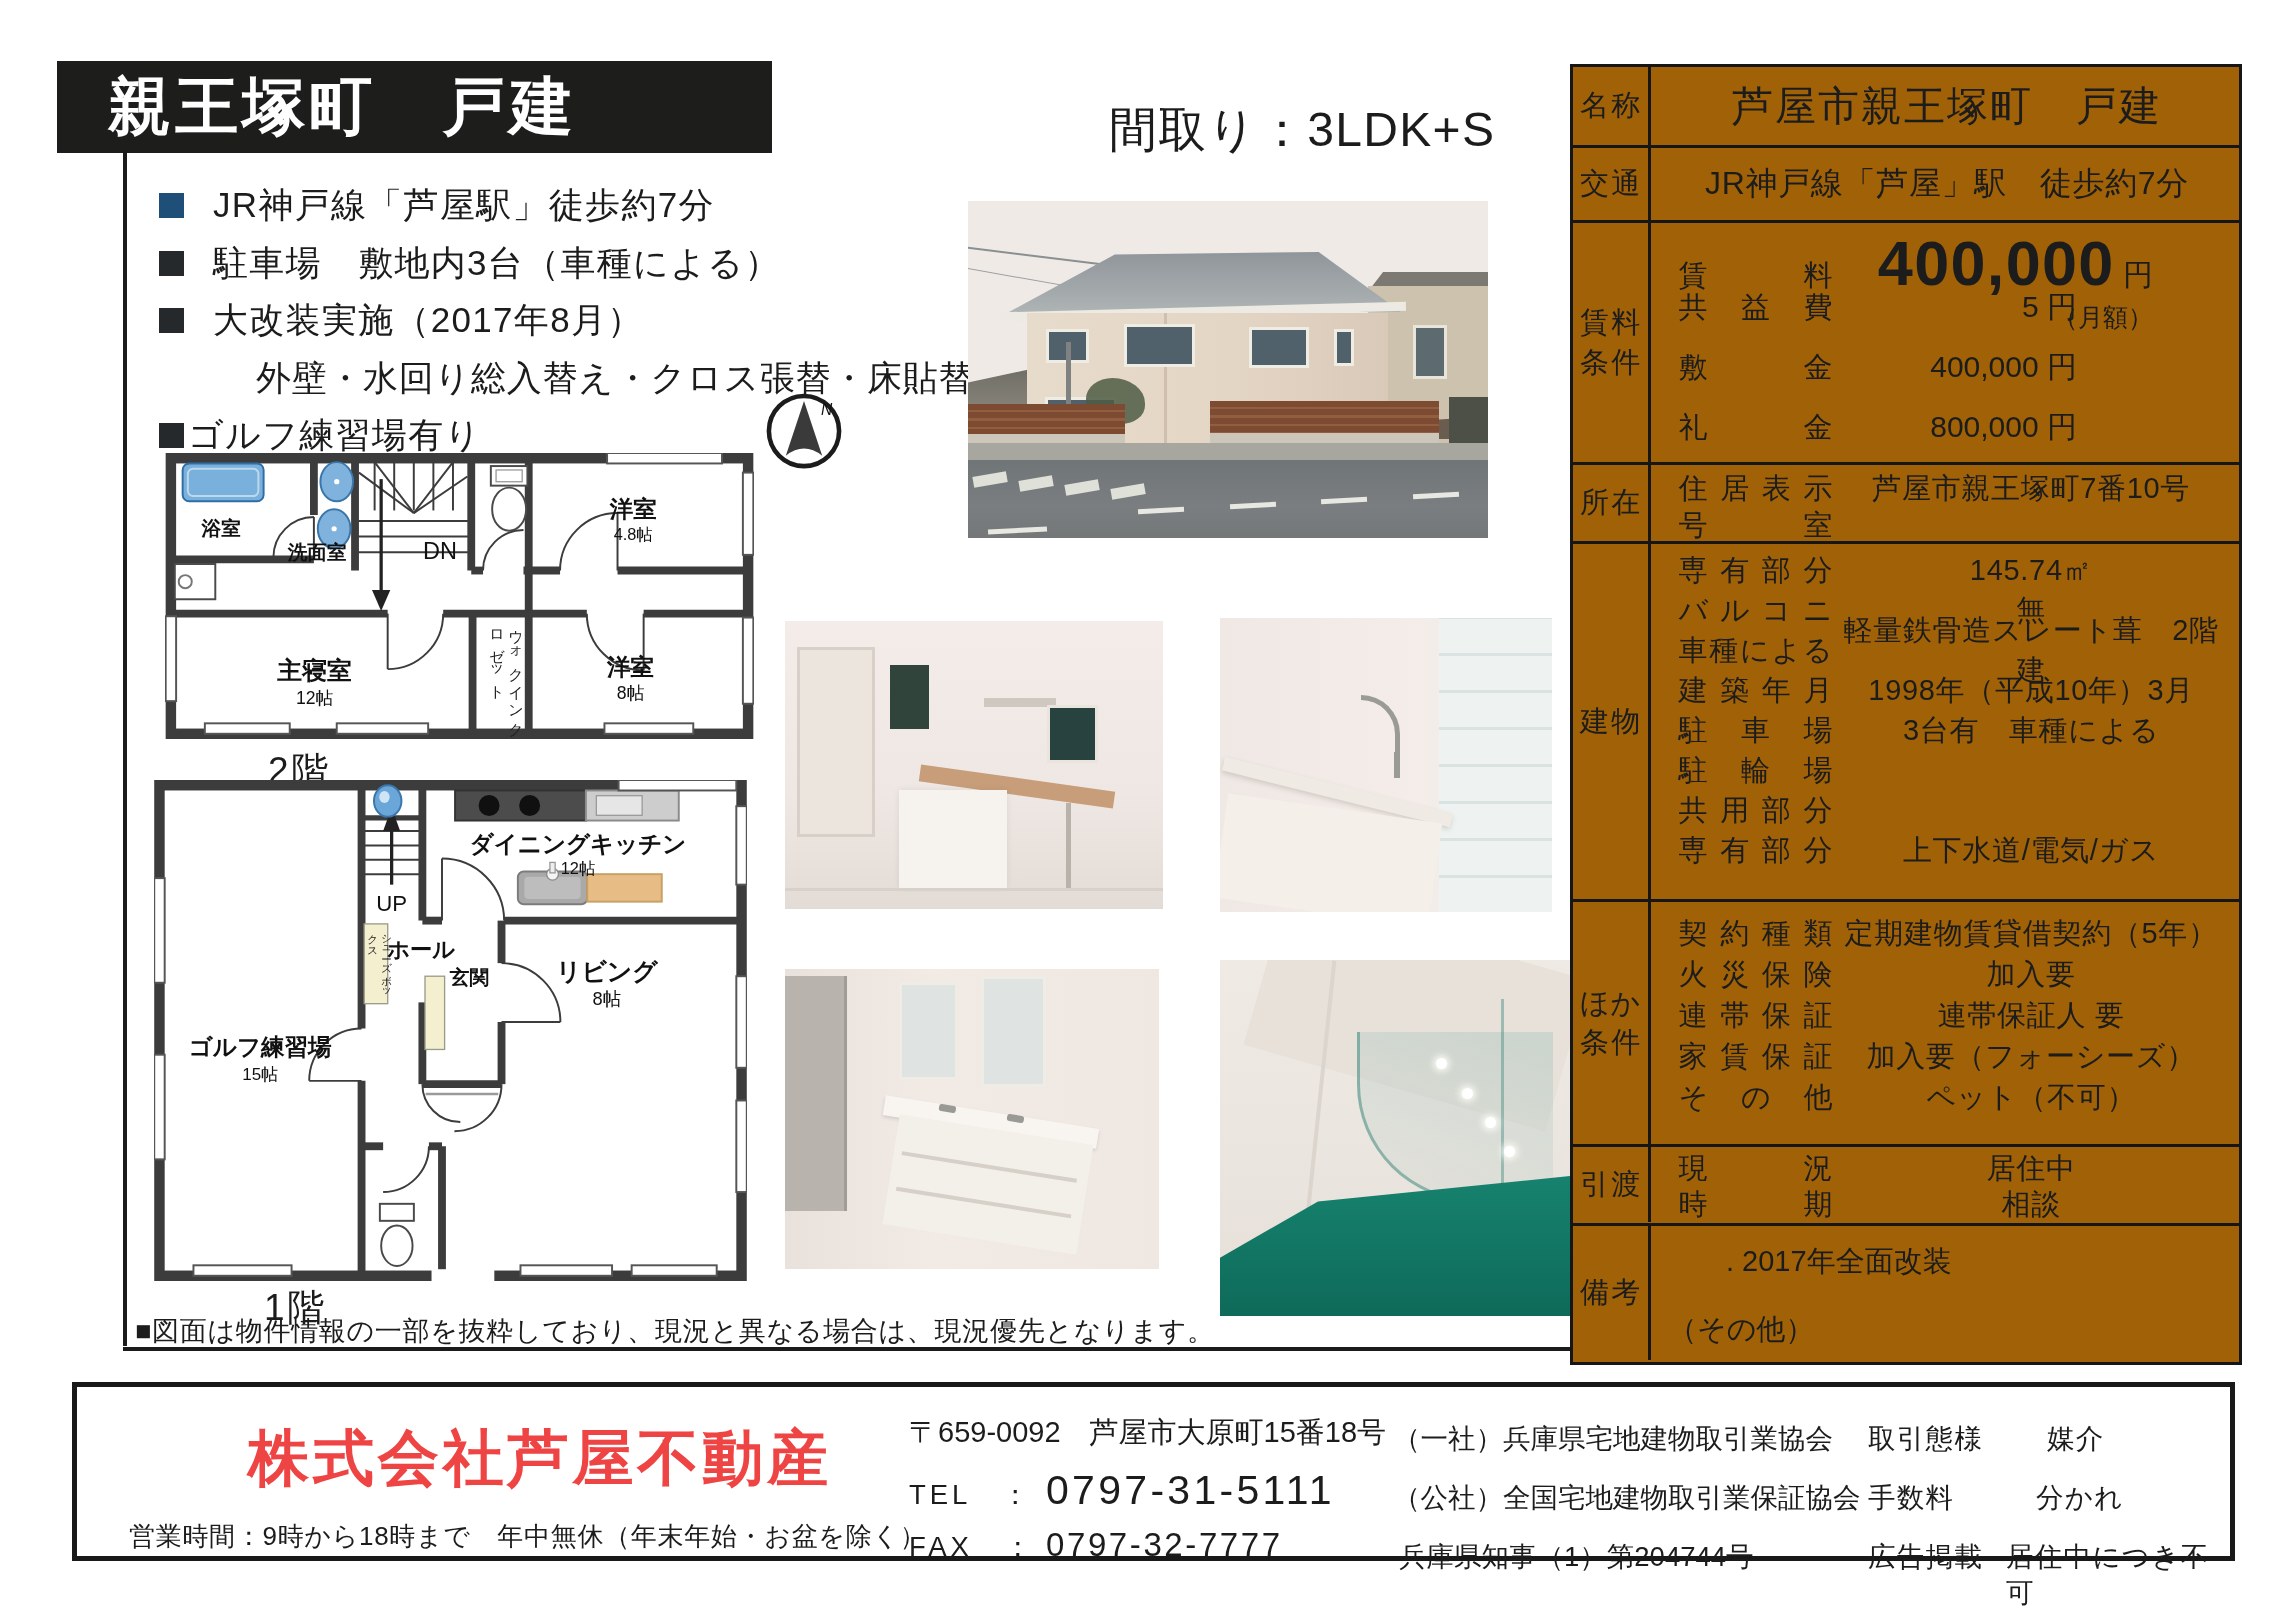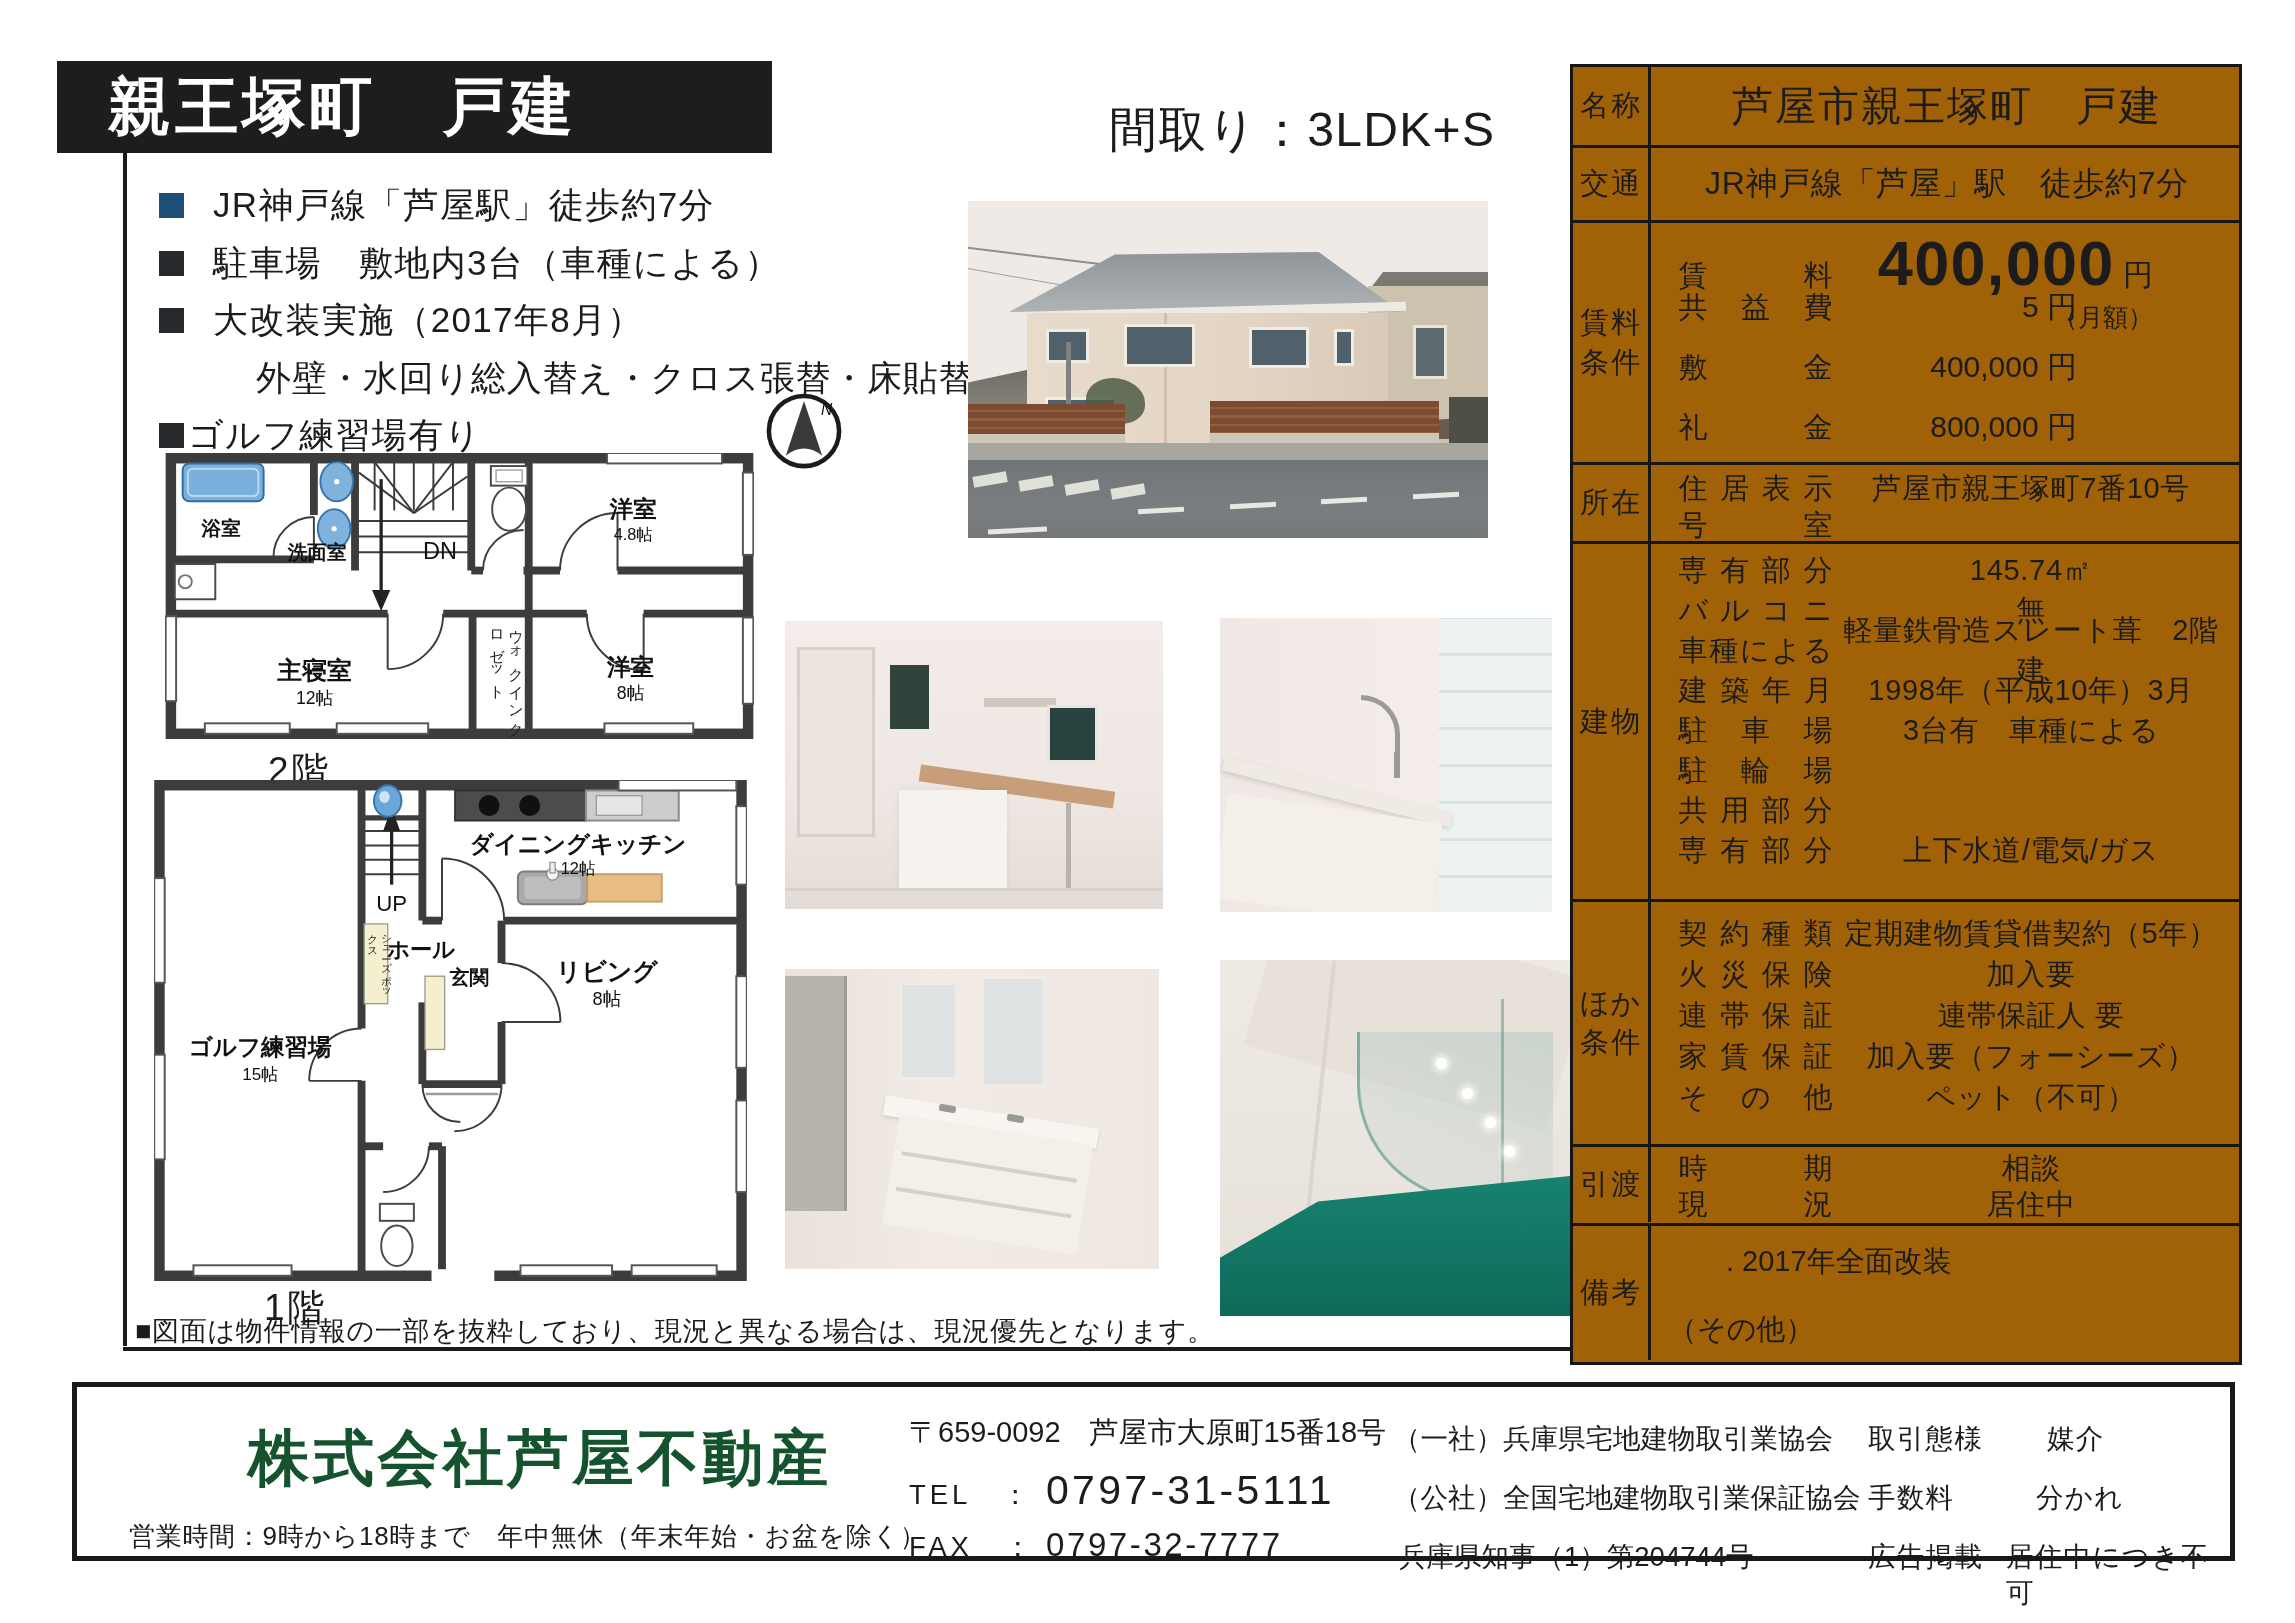--- a/index.html
+++ b/index.html
@@ -123,21 +123,21 @@
   .slabel { flex:0 0 auto; width:154px; margin-left:23.5px; font-size:29px; text-align:justify; text-align-last:justify; }
   .sval { flex:1; text-align:center; font-size:29px; padding-right:9.2px; letter-spacing:0.7px; }
   .rline { display:flex; align-items:baseline; height:60px; }
   .rval { flex:1; text-align:right; font-size:30px; padding-right:162px; }
   .rbig { flex:1; text-align:right; padding-right:86px; font-size:30px; }
   .rbig b { font-size:63px; font-weight:600; letter-spacing:1.3px; }
   .rbig .suf { font-size:25px; }
 
   
   .footer { left:72px; top:1382px; width:2163px; height:179px; border:5.2px solid #191919; background:#fff; }
-  .f-company { position:absolute; left:171px; top:31px; font-size:61px; font-weight:700; color:#14532d; letter-spacing:3.9px; }
+  .f-company { position:absolute; left:171px; top:31px; font-size:61px; font-weight:700; color:#ef4444; letter-spacing:3.9px; }
   .f-hours { position:absolute; left:52px; top:132px; font-size:26px; letter-spacing:0.7px; }
   .f-addr { position:absolute; left:832px; top:26px; font-size:29px; }
   .f-telrow { position:absolute; left:832px; top:80px; display:flex; align-items:baseline; }
   .f-faxrow { position:absolute; left:832px; top:139px; display:flex; align-items:baseline; }
   .f-tlabel { font-size:27.5px; letter-spacing:3.9px; width:137px; }
   .f-tel { font-size:41px; letter-spacing:3.3px; }
   .f-fax { font-size:33px; letter-spacing:2.6px; }
   .f-a1 { position:absolute; left:1316px; top:34px; font-size:27.5px; }
   .f-a2 { position:absolute; left:1316px; top:93px; font-size:27.5px; }
   .f-lic { position:absolute; left:1322px; top:152px; font-size:27.5px; }
@@ -552,26 +552,26 @@
           </div>
       </div>
     </div>
 
     <div class="prow bt" style="top:1077px;height:78px">
       <div class="plabel">
           <span>引渡</span>
         </div>
       <div class="pcontent" style="padding-top:3.9px">
         <div class="sline" style="height:36px">
+            <div class="slabel">現況</div>
+            <div class="sval">居住中</div>
+          </div>
+        <div class="sline" style="height:36px">
             <div class="slabel">時期</div>
             <div class="sval">相談</div>
-          </div>
-        <div class="sline" style="height:36px">
-            <div class="slabel">現況</div>
-            <div class="sval">居住中</div>
           </div>
       </div>
     </div>
 
     <div class="prow bt" style="top:1156px;height:137px">
       <div class="plabel">
           <span>備考</span>
         </div>
       <div class="pcontent">
         <div style="position:absolute;left:71px;top:15.7px;font-size:29px">. 2017年全面改装</div>

